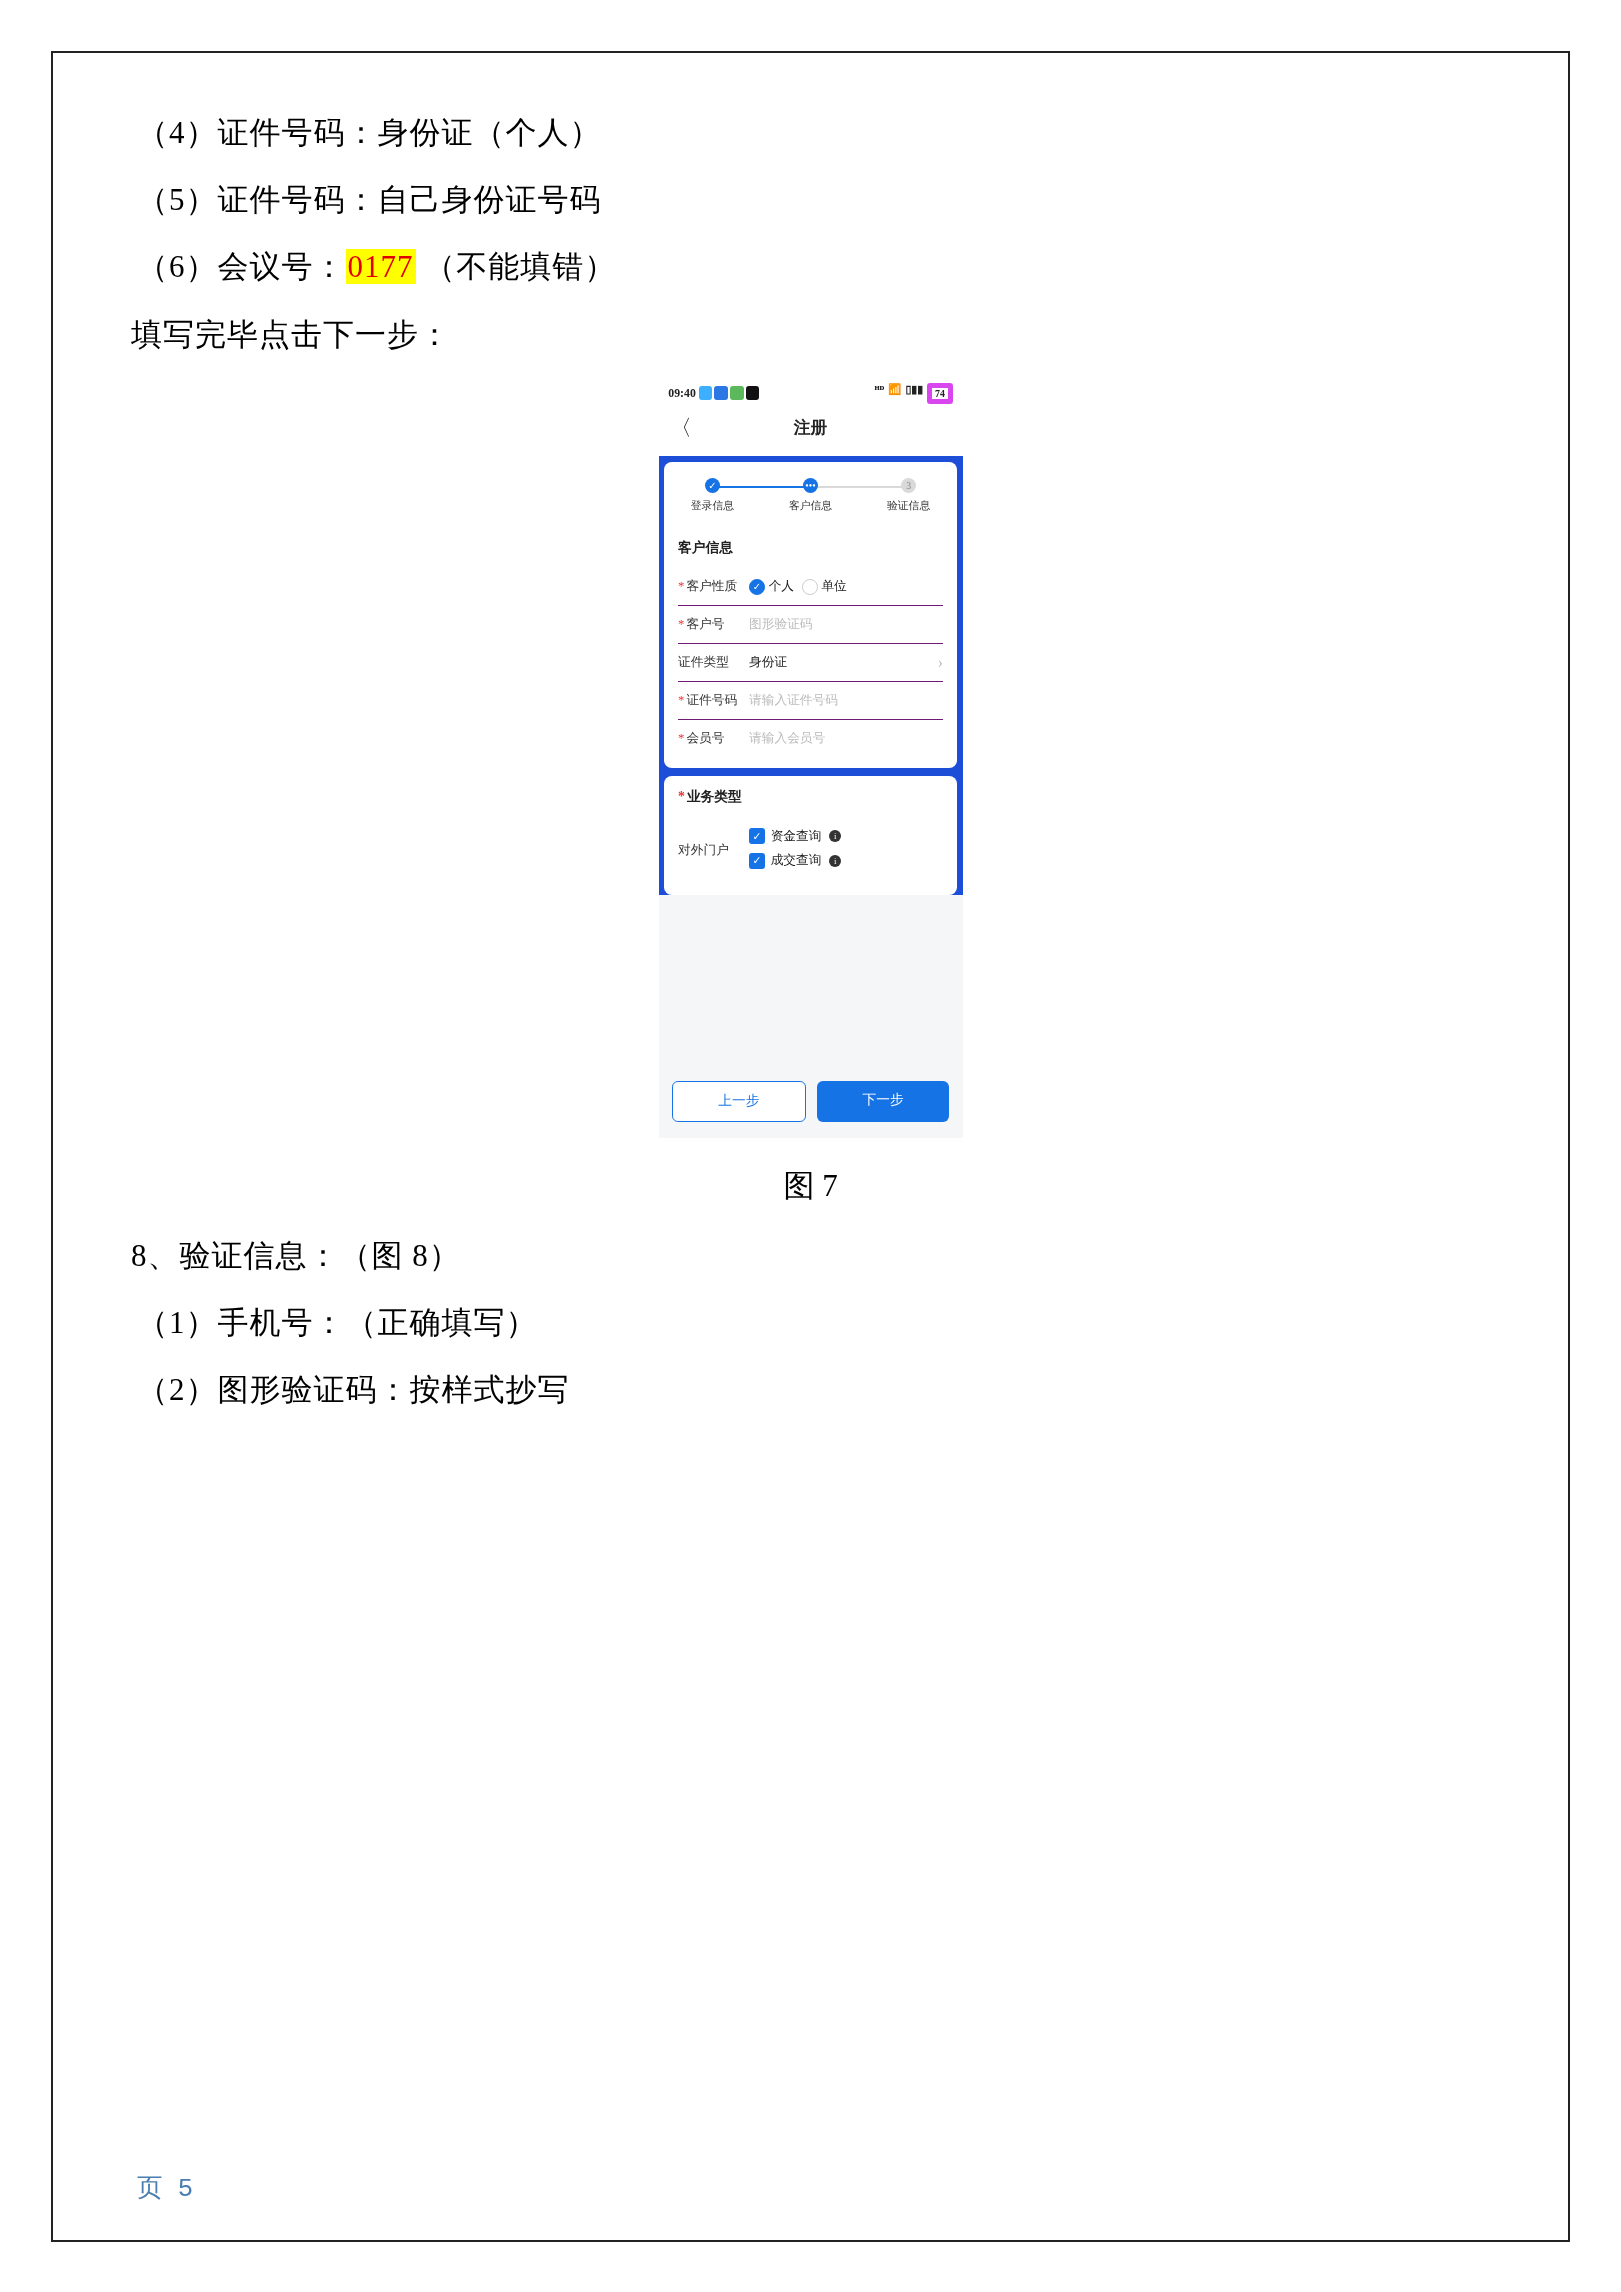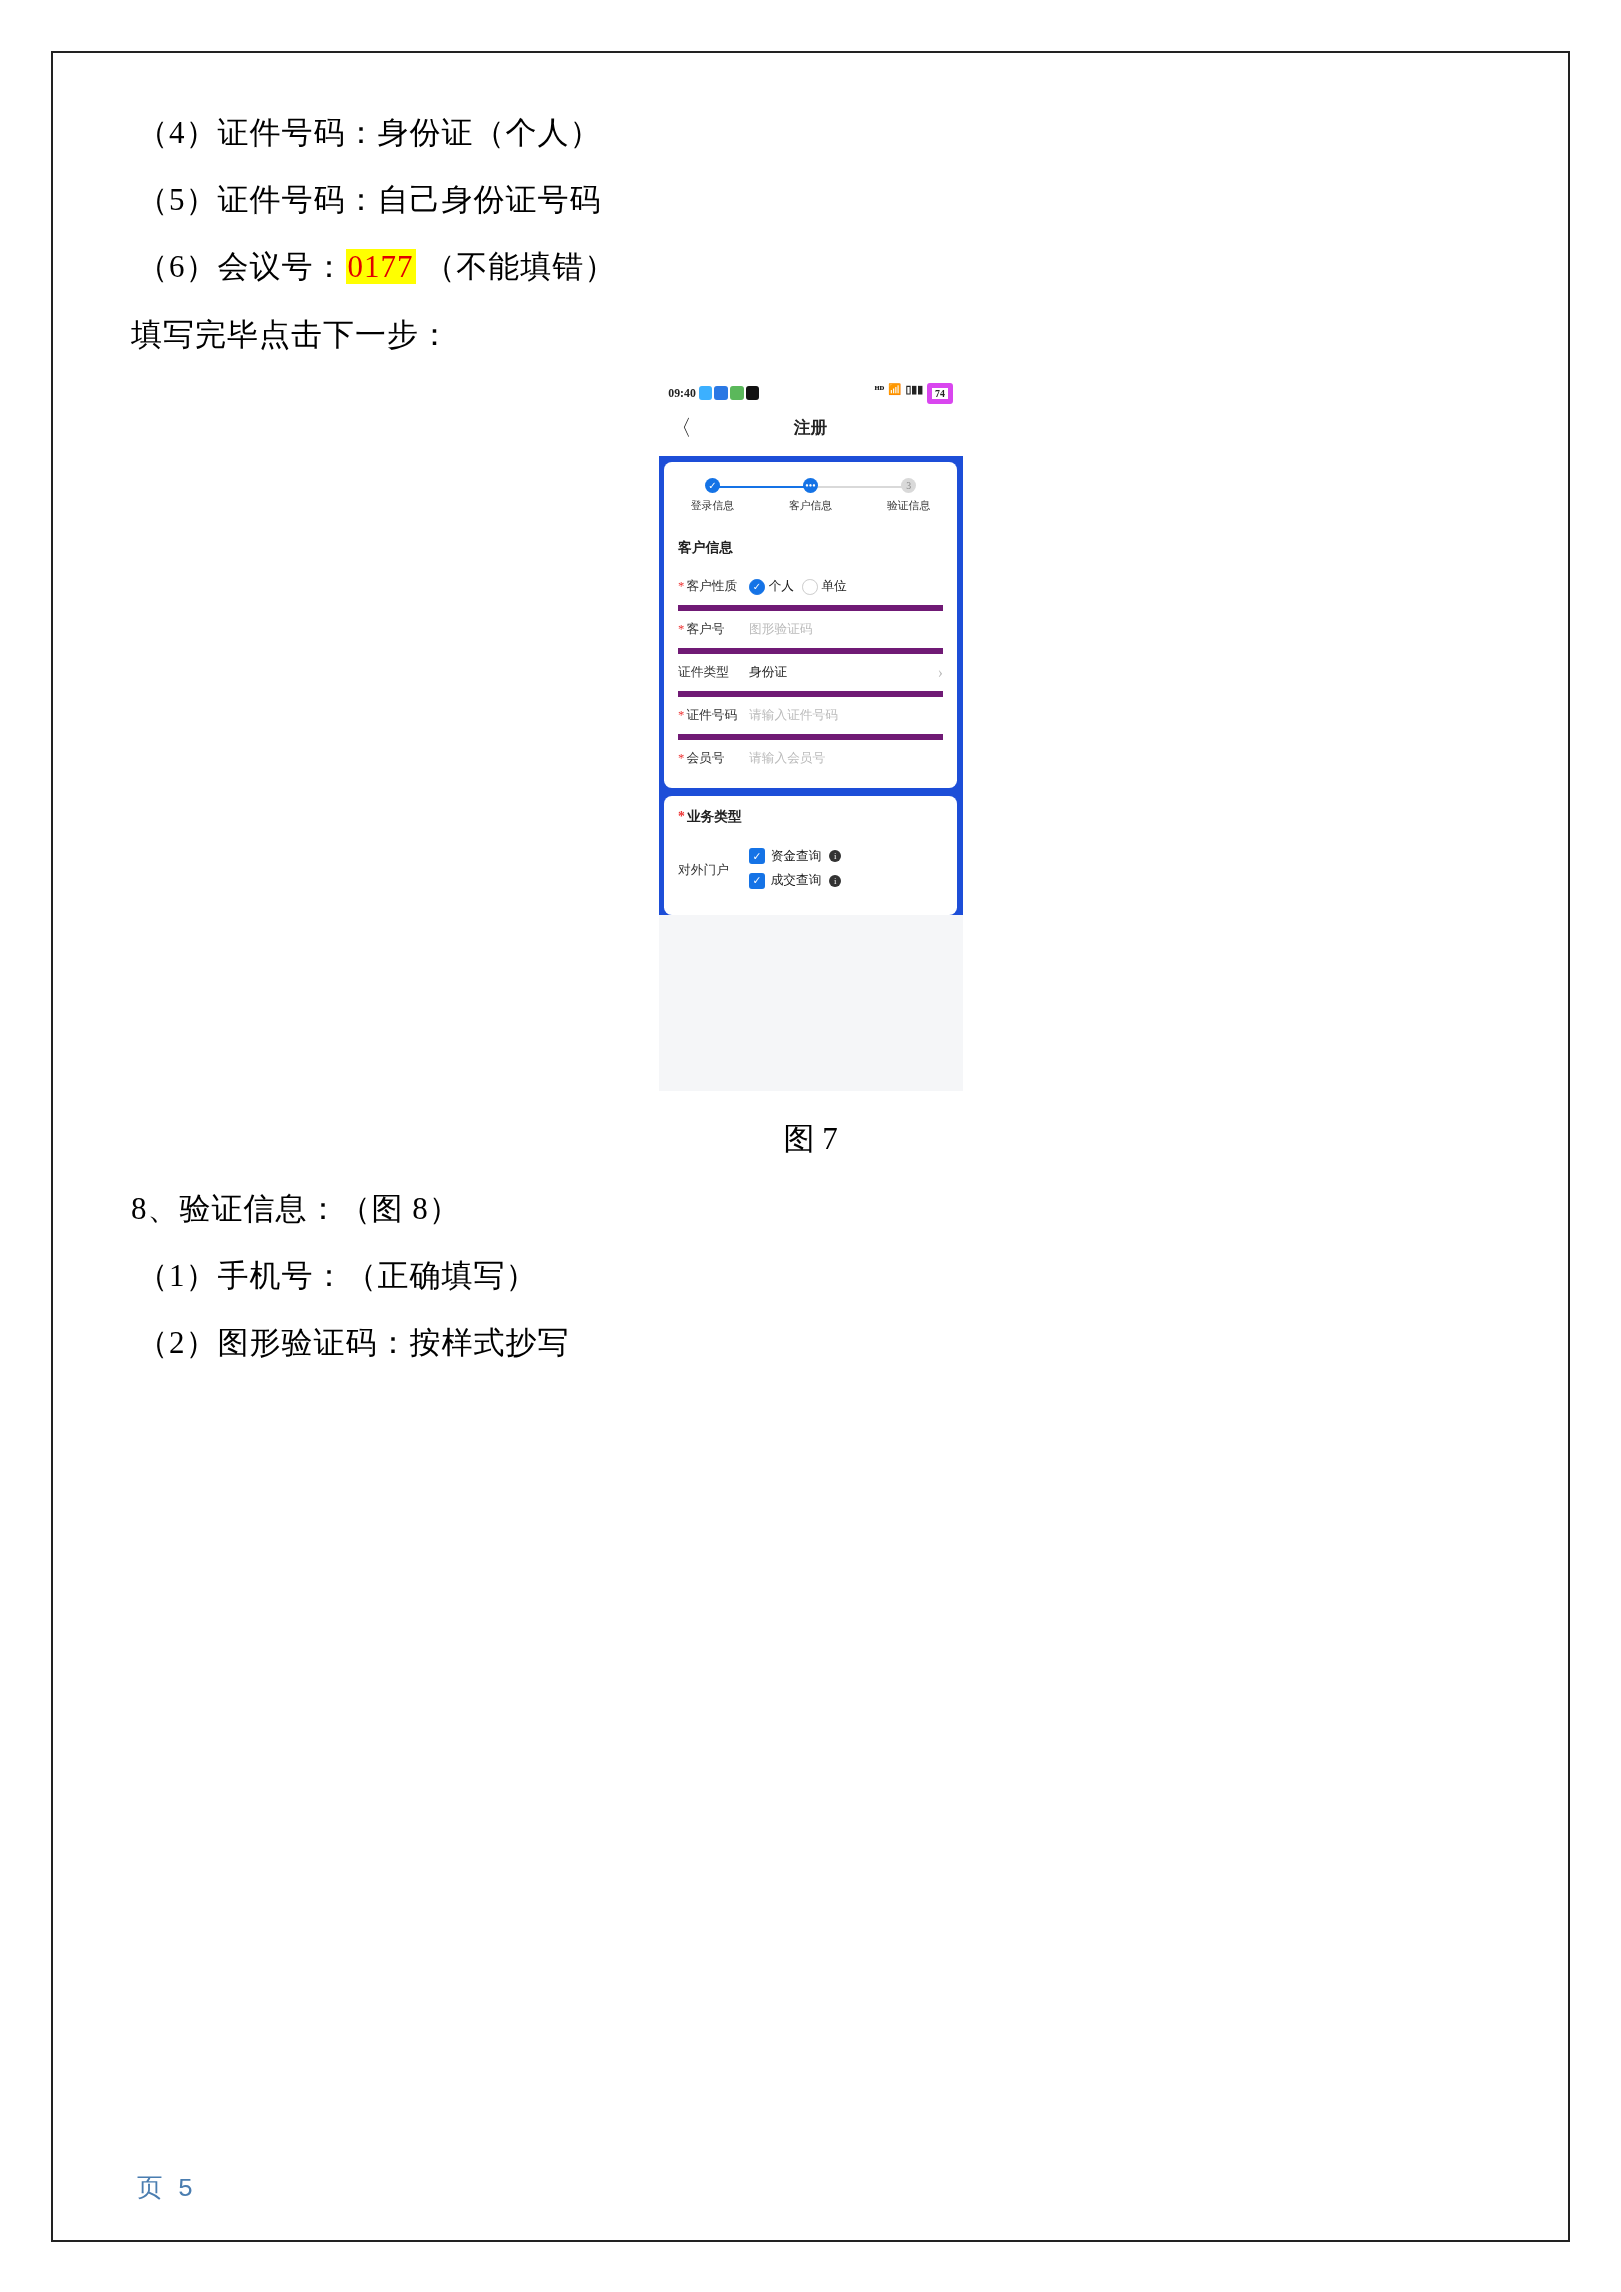--- a/index.html
+++ b/index.html
@@ -126,21 +126,21 @@
       margin: 0 5.9px;
       padding: 11.8px 13.7px;
       border-radius: 0 0 7.8px 7.8px;
     }
     .card + .card { margin-top: 7.8px; border-radius: 7.8px; }
     .section-title { font-size: 13.7px; font-weight: 600; margin-bottom: 11.8px; }
     .form-row {
       display: flex;
       align-items: center;
       padding: 9.8px 0;
-      border-bottom: 6px solid #701a75;
+      border-bottom: 1px solid #701a75;
       font-size: 12.7px;
     }
     .form-row:last-child { border-bottom: none; }
     .form-label { width: 71px; color: #333; flex-shrink: 0; }
     .req { color: #e33; margin-right: 2px; }
     .form-value { flex: 1; display: flex; align-items: center; gap: 7.8px; }
     .placeholder { color: #bbb; }
     .radio-opt { display: flex; align-items: center; gap: 3.9px; }
     .radio-circle {
       width: 15.7px; height: 15.7px; border-radius: 50%; border: 1px solid #ccc;
@@ -291,20 +291,24 @@
             <span class="cbx">✓</span>
             <span>成交查询</span>
             <span class="info-icon">i</span>
           </div>
         </div>
       </div>
     </div>
 
     <div class="spacer"></div>
 
+    <div class="btn-row">
+      <div class="btn btn-prev">上一步</div>
+      <div class="btn btn-next">下一步</div>
+    </div>
   </div>
 
   <p class="figure-caption">图 7</p>
 
   <p class="doc-line" style="margin-left:-5.9px">8、验证信息：（图 8）</p>
   <p class="doc-line">（1）手机号：（正确填写）</p>
   <p class="doc-line">（2）图形验证码：按样式抄写</p>
 </div>
 
 <div class="page-number">页 5</div>

